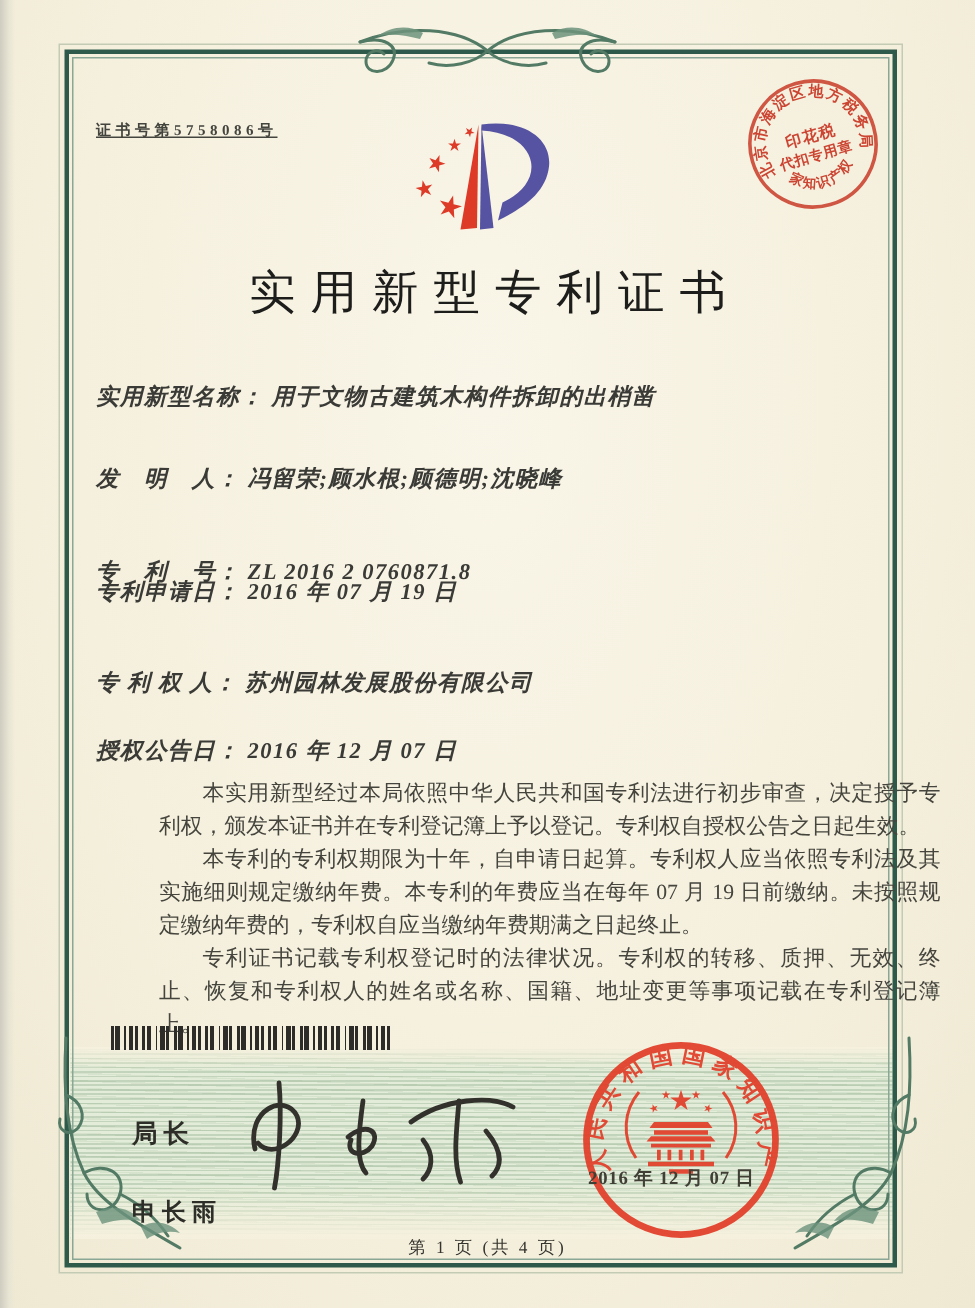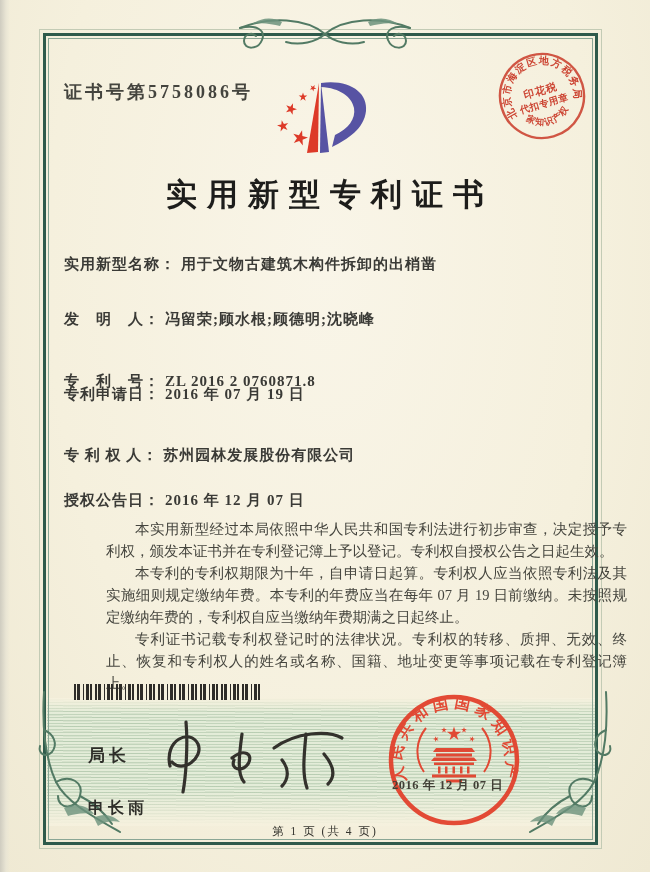--- a/index.html
+++ b/index.html
@@ -9,29 +9,29 @@
     background: radial-gradient(ellipse at 50% 30%, #f9f5e8 0%, #f5f0dd 60%, #efe9d3 100%);
   }
   #page::before { content:''; position:absolute; left:0; top:0; bottom:0; width:10px;
     background:linear-gradient(90deg,#cfccc0,#e9e5d4 60%, rgba(233,229,212,0)); z-index:9; }
 
   .frame { position:absolute; left:43px; top:33px; width:555px; height:812px;
     border:3px solid #2e5a4b; box-sizing:border-box; z-index:2; pointer-events:none; }
   .frame::before { content:''; position:absolute; inset:2px; border:1px solid #8aa695; }
   .frame::after  { content:''; position:absolute; inset:-7px; border:1px solid #c3cbb5; }
 
-  .cert-no { position:absolute; left:64px; top:80px; font-size:18px; letter-spacing:3px;
-    color:#44443e; font-weight:600; z-index:3; }
+  .cert-no { position:absolute; left:64px; top:80px; font-size:10px; letter-spacing:3px;
+    color:#44443e; font-weight:600; z-index:3;text-decoration:underline; }
 
   .title { position:absolute; top:174px; left:0; right:0; text-align:center;
-    font-size:31px; font-weight:bold; letter-spacing:10px; text-indent:10px;
+    font-size:31px; font-weight:normal; letter-spacing:10px; text-indent:10px;
     color:#1d1d1b; z-index:3; }
 
   .field { position:absolute; left:64px; font-size:15px; font-weight:600; color:#3a3a36;
-    letter-spacing:1px; white-space:nowrap; z-index:3; }
+    letter-spacing:1px; white-space:nowrap; z-index:3;font-style:italic; }
   .field .value { margin-left:5px; }
   .f0 { top:255px; } .f1 { top:310px; } .f2 { top:372px;text-align:center; }
   .f3 { top:385px; } .f4 { top:446px; } .f5 { top:491px; }
 
   .paras { position:absolute; left:66px; top:518px; width:521px; z-index:3;
     font-size:14.5px; line-height:22px; color:#45453e; text-align:justify;margin-left:40px; }
   .paras p { margin:0; text-indent:2em; }
 
   .barcode { position:absolute; left:74px; top:684px; width:188px; height:16px; z-index:3;
     background: repeating-linear-gradient(90deg,

